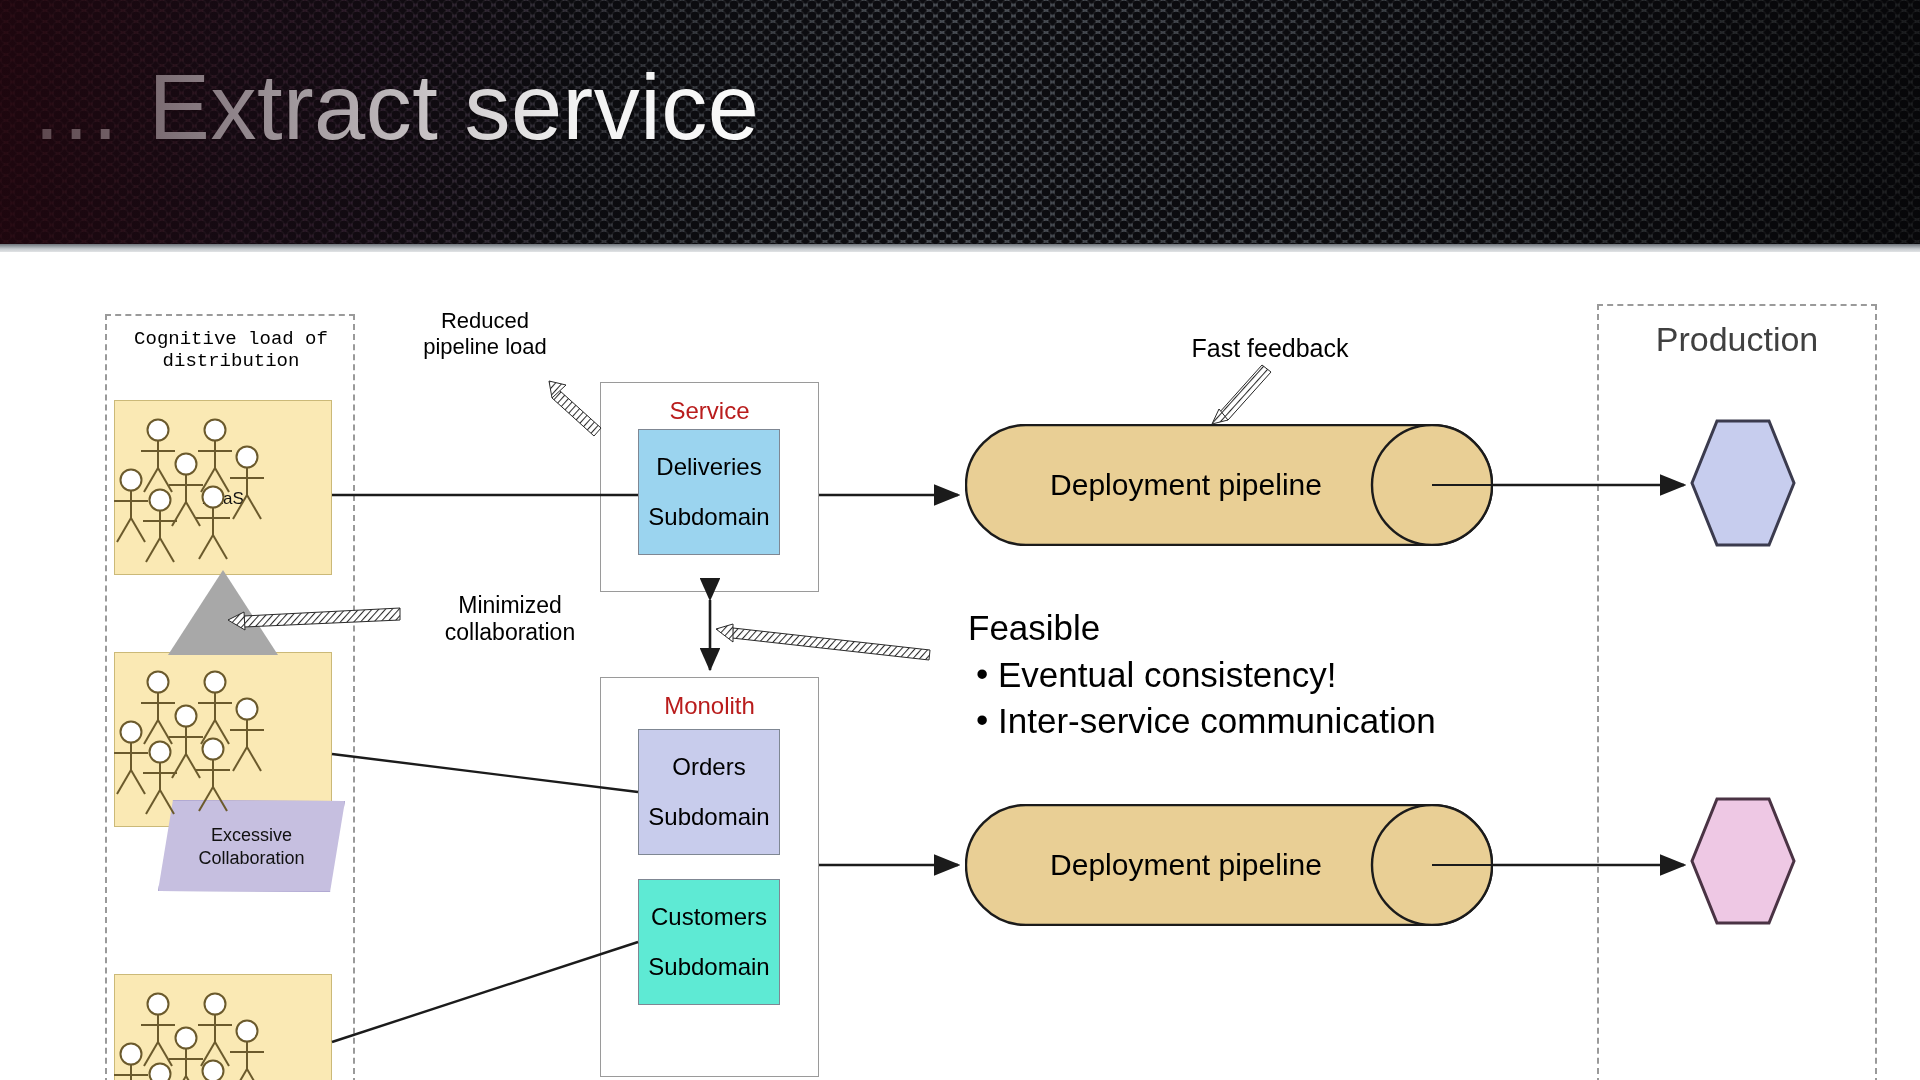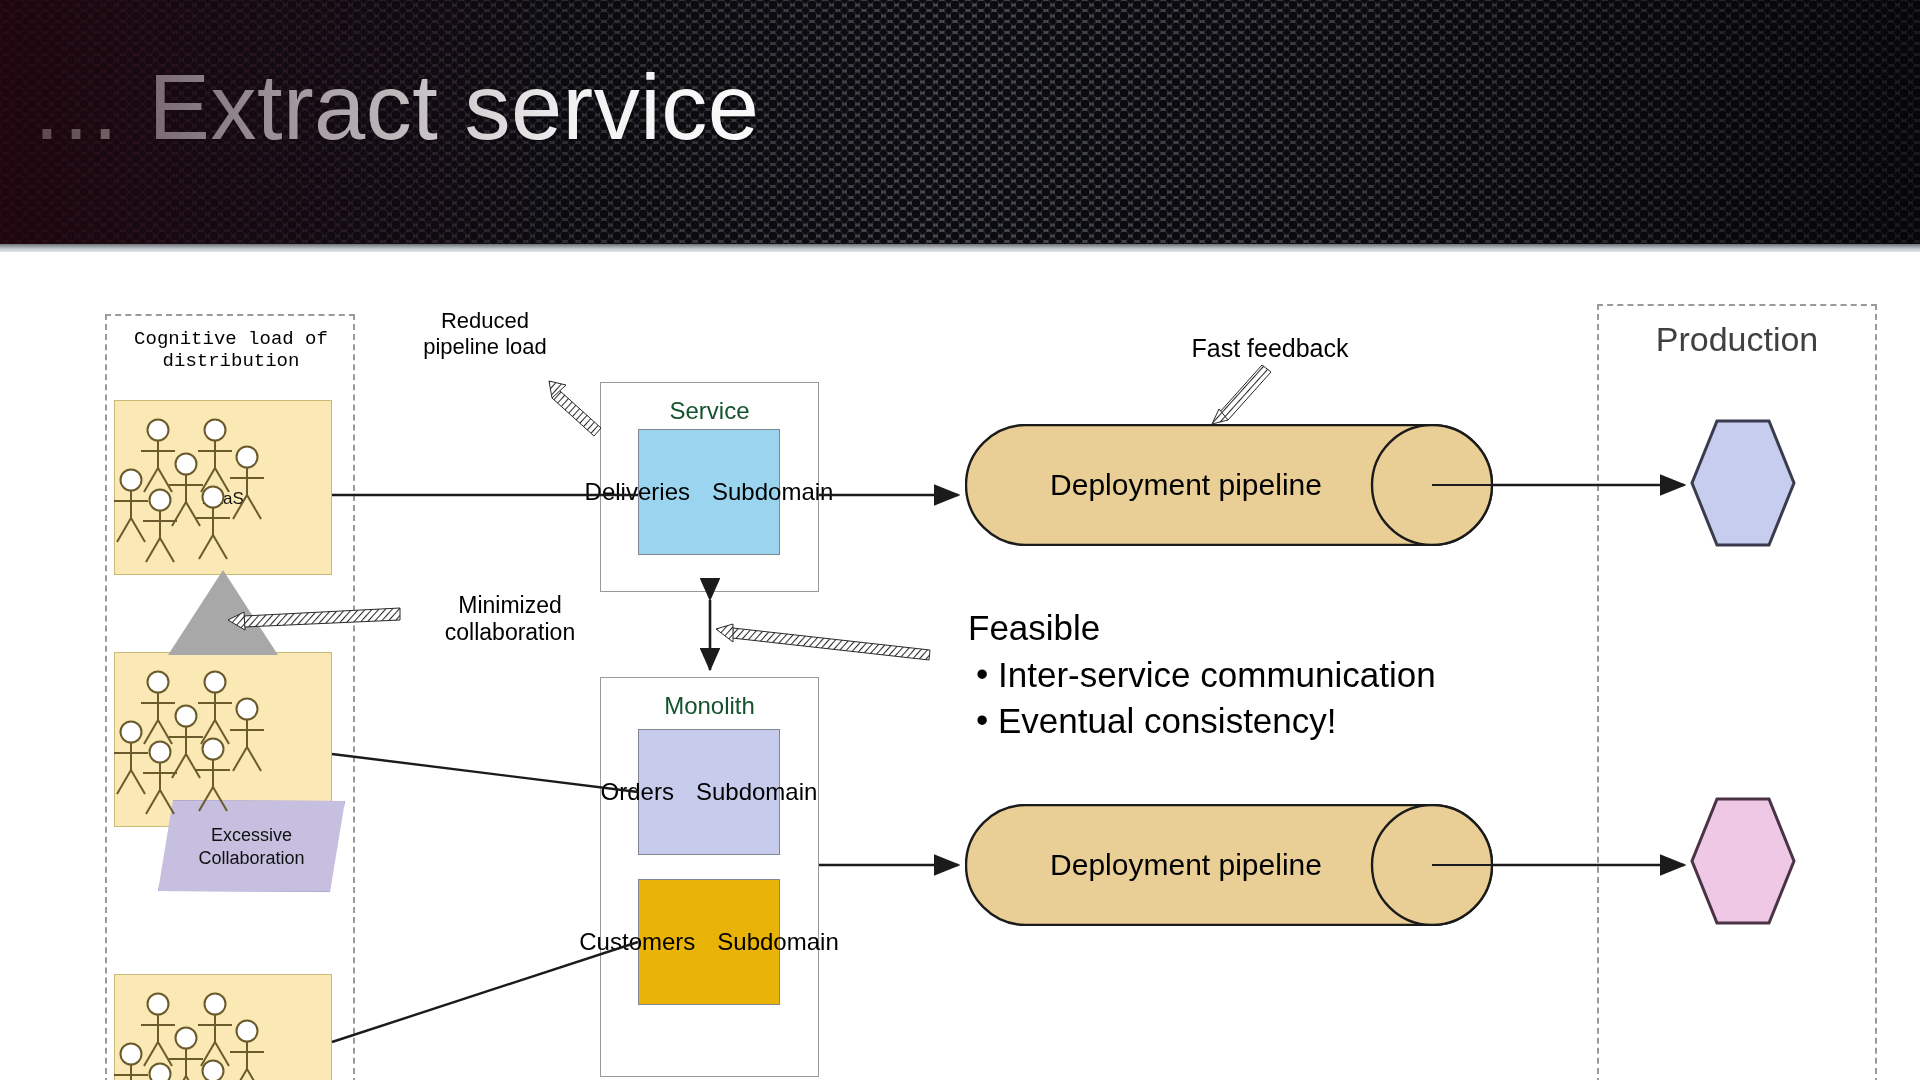--- a/index.html
+++ b/index.html
@@ -61,25 +61,25 @@
     position:absolute;background:#c6bfe0;border:1px solid #b0a8d2;
     clip-path:polygon(8% 0,100% 1%,92% 100%,0 99%);
   }
   .excess span{
     position:absolute;left:0;right:0;top:50%;transform:translateY(-50%);
     text-align:center;font-size:18px;color:#111;line-height:1.25;
   }
 
   
   .sys-box{position:absolute;background:#fff;border:1.5px solid #9a9a9a;box-sizing:border-box;}
-  .sys-title{position:absolute;left:0;right:0;top:14px;text-align:center;font-size:24px;color:#14532d;}
+  .sys-title{position:absolute;left:0;right:0;top:14px;text-align:center;font-size:24px;color:#b91c1c;}
 
   .subdomain{
     position:absolute;border:1.5px solid #7f8793;box-sizing:border-box;
-    display:flex;align-items:center;justify-content:center;gap:22px;
+    display:flex;flex-direction:column;align-items:center;justify-content:center;gap:22px;
     font-size:24px;color:#000;
   }
 
   
   .pipeline{position:absolute;}
   .pipe-label{
     position:absolute;left:0;right:0;top:50%;transform:translateY(-50%);
     text-align:center;font-size:30px;color:#000;padding-right:86px;box-sizing:border-box;
   }
 
@@ -140,21 +140,21 @@
       <span>Subdomain</span>
     </div>
 
     <div class="sys-box" style="left:600px;top:425px;width:219px;height:400px;">
       <div class="sys-title">Monolith</div>
     </div>
     <div class="subdomain" style="left:638px;top:477px;width:142px;height:126px;background:#c8ccec;">
       <span>Orders</span>
       <span>Subdomain</span>
     </div>
-    <div class="subdomain" style="left:638px;top:627px;width:142px;height:126px;background:#eab308;">
+    <div class="subdomain" style="left:638px;top:627px;width:142px;height:126px;background:#5eead4;">
       <span>Customers</span>
       <span>Subdomain</span>
     </div>
 
     <div class="pipeline" style="left:965px;top:172px;width:528px;height:122px;">
       <svg width="528" height="122" viewBox="0 0 528 122">
         <path d="M61,1 H467 A60,60 0 0 1 467,121 H61 A60,60 0 0 1 61,1 Z" fill="#e9cf95" stroke="#1b1b1b" stroke-width="2.4"></path>
         <ellipse cx="467" cy="61" rx="60" ry="60" fill="#e9cf95" stroke="#1b1b1b" stroke-width="2.4"></ellipse>
         <line x1="467" y1="61" x2="527" y2="61" stroke="#1b1b1b" stroke-width="2.2"></line>
       </svg>
@@ -177,22 +177,22 @@
     </div>
     <div class="hex" style="left:1690px;top:545px;">
       <svg width="106" height="128" viewBox="0 0 106 128">
         <polygon points="27,2 79,2 104,64 79,126 27,126 2,64" fill="#eec8e4" stroke="#4a3344" stroke-width="3"></polygon>
       </svg>
     </div>
 
     <div class="feasible" style="left:940px;top:355px;margin-left:28px;">
       <div class="head">Feasible</div>
       <ul>
+        <li>Eventual consistency!</li>
         <li>Inter-service communication</li>
-        <li>Eventual consistency!</li>
       </ul>
     </div>
 
     <svg class="svg-layer" viewBox="0 0 1920 828">
       <defs>
         <marker id="arr" markerWidth="11" markerHeight="9" refX="10" refY="4.5" orient="auto">
           <path d="M0,0 L11,4.5 L0,9 z" fill="#1b1b1b"></path>
         </marker>
         <marker id="arrS" markerWidth="9" markerHeight="8" refX="8.5" refY="4" orient="auto">
           <path d="M0,0 L9,4 L0,8 z" fill="#1b1b1b"></path>

